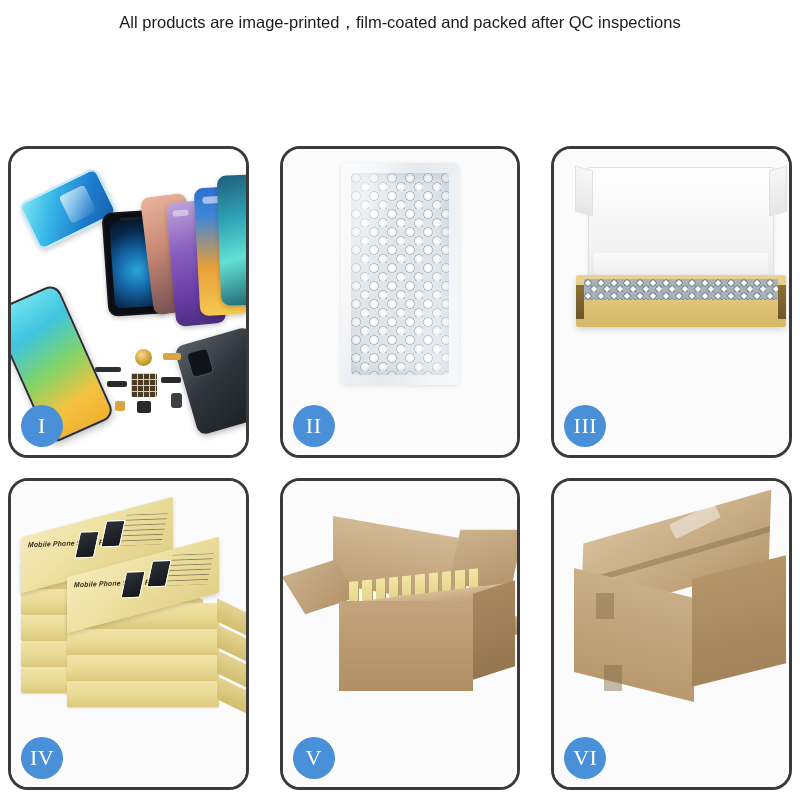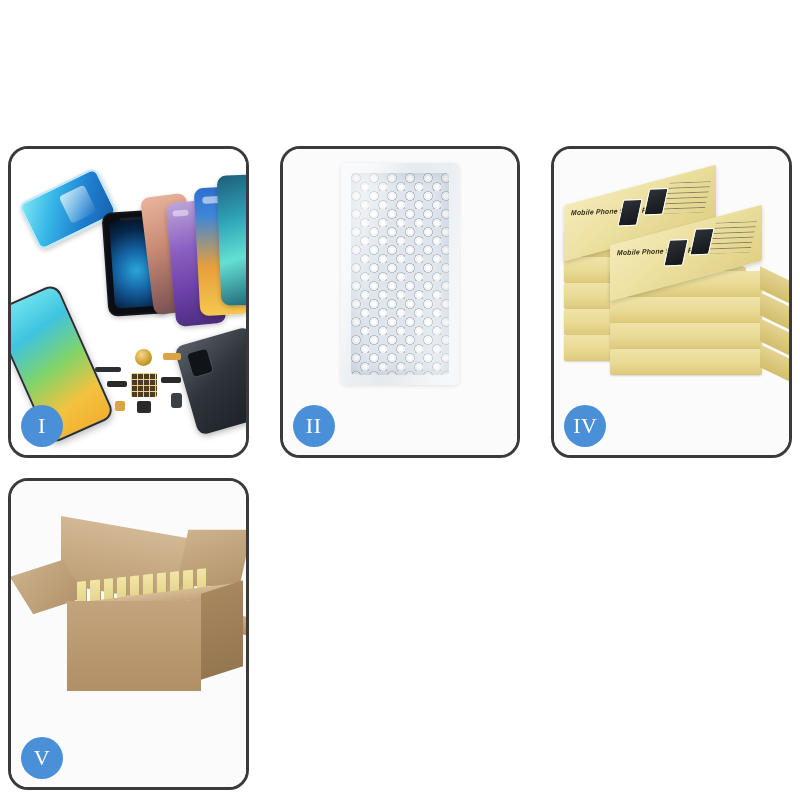--- a/index.html
+++ b/index.html
@@ -379,20 +379,21 @@
     transform: rotate(-26deg);
     border-radius: 2px;
   }
 </style>
 </head>
 <body>
 
 <div id="page">
 
   <div class="header">
+    <div class="subtitle">All products are image-printed，film-coated and packed after QC inspections</div>
   </div>
 
   <div class="grid">
 
     <div class="panel">
       <div class="stage p1">
         <div class="ph flexscreen"></div>
         <div class="ph glass"></div>
         <div class="ph phA"></div>
         <div class="ph phB"></div>
@@ -418,20 +419,32 @@
     <div class="panel">
       <div class="stage">
         <div class="wrapbag">
           <div class="bubbles"></div>
           <div class="bag-sheen"></div>
         </div>
       </div>
       <div class="badge">II</div>
     </div>
 
+    <div class="panel">
+      <div class="stage">
+        <div class="lid"></div>
+        <div class="foam"></div>
+        <div class="boxbase">
+          <div class="lwall"></div>
+          <div class="rwall"></div>
+          <div class="inner"></div>
+        </div>
+      </div>
+      <div class="badge">III</div>
+    </div>
 
     <div class="panel">
       <div class="stage">
         <div class="stack">
 
           <div class="ybox" style="left:0px;  top:56px;">
               <div class="side"></div>
             </div>
           <div class="ybox" style="left:0px;  top:82px;">
               <div class="side"></div>
@@ -497,15 +510,30 @@
           </div>
           <div class="c-rim"></div>
           <div class="flapFront"></div>
           <div class="c-body"></div>
           <div class="c-side"></div>
         </div>
       </div>
       <div class="badge">V</div>
     </div>
 
+    <div class="panel">
+      <div class="stage">
+        <div class="sealed">
+          <div class="s-top">
+            <div class="seam"></div>
+          </div>
+          <div class="s-tape"></div>
+          <div class="s-front"></div>
+          <div class="s-right"></div>
+          <div class="s-tab" style="left:22px; top:76px;"></div>
+          <div class="s-tab" style="left:30px; top:148px;"></div>
+        </div>
+      </div>
+      <div class="badge">VI</div>
+    </div>
 
   </div>
 </div>
 
 </body></html>

